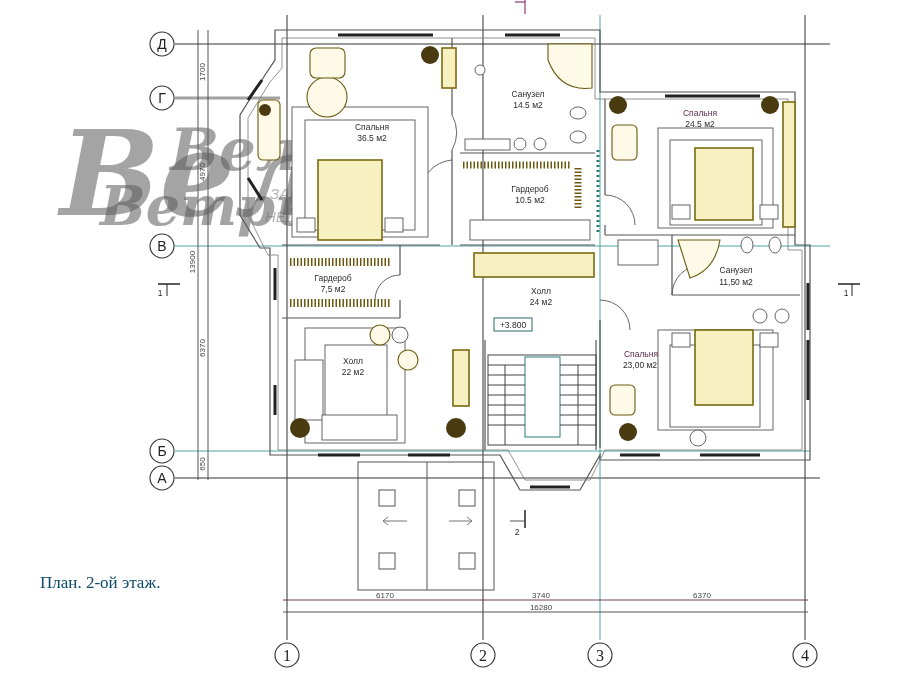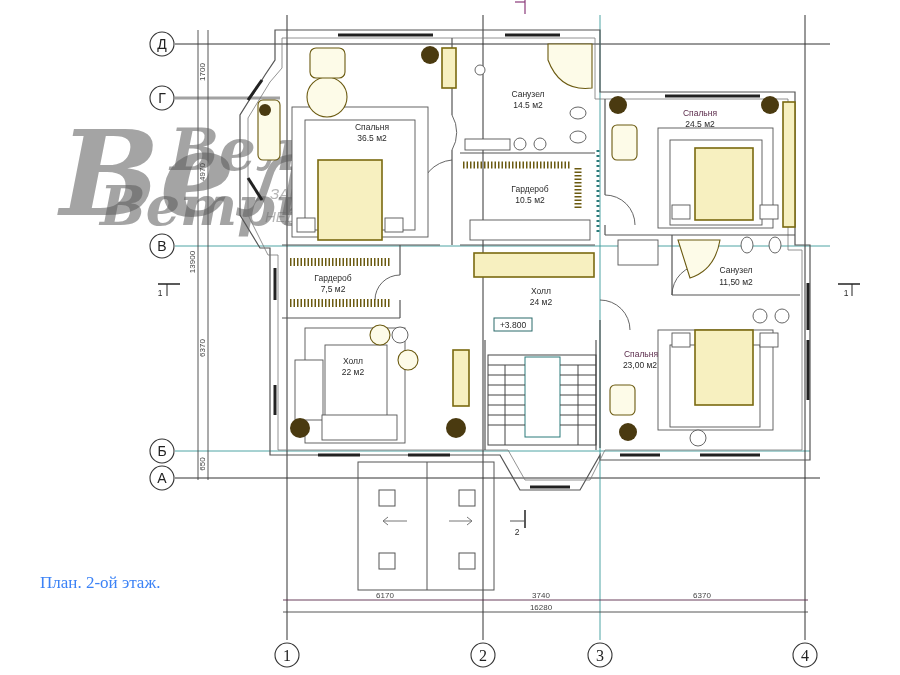--- a/index.html
+++ b/index.html
@@ -13,21 +13,21 @@
   .dim { font-family:"Liberation Sans", sans-serif; font-size:8px; fill:#444; text-anchor:middle; }
   .wall { fill:none; stroke:#555; stroke-width:1.2; }
   .wall2 { fill:none; stroke:#777; stroke-width:0.8; }
   .grid { stroke:#333; stroke-width:1; }
   .gridc { stroke:#3a9a9a; stroke-width:0.9; }
   .win { stroke:#222; stroke-width:3; }
   .furn { fill:#fdfbe8; stroke:#6b5a10; stroke-width:1.1; }
   .furn2 { fill:#fff; stroke:#555; stroke-width:0.9; }
   .gold { fill:#f7f0c0; stroke:#7a6a10; stroke-width:1.6; }
   .plant { fill:#4a3a10; }
-  .caption { position:absolute; left:40px; top:573px; font-family:"Liberation Serif", serif; font-size:17px; color:#3b82f6;text-align:right; }
+  .caption { position:absolute; left:40px; top:573px; font-family:"Liberation Serif", serif; font-size:17px; color:#0c4a6e;text-align:right; }
   .wm-main { font-family:"DejaVu Serif", serif; font-style:italic; font-weight:bold; fill:rgba(90,90,90,0.55); }
   .wm-sub { font-family:"Liberation Sans", sans-serif; font-style:italic; fill:rgba(110,110,110,0.5); font-size:15px; }
 </style>
 </head>
 <body>
 
 <svg id="plan" viewBox="0 0 900 675" xmlns="http://www.w3.org/2000/svg">
 
   <g>
 

